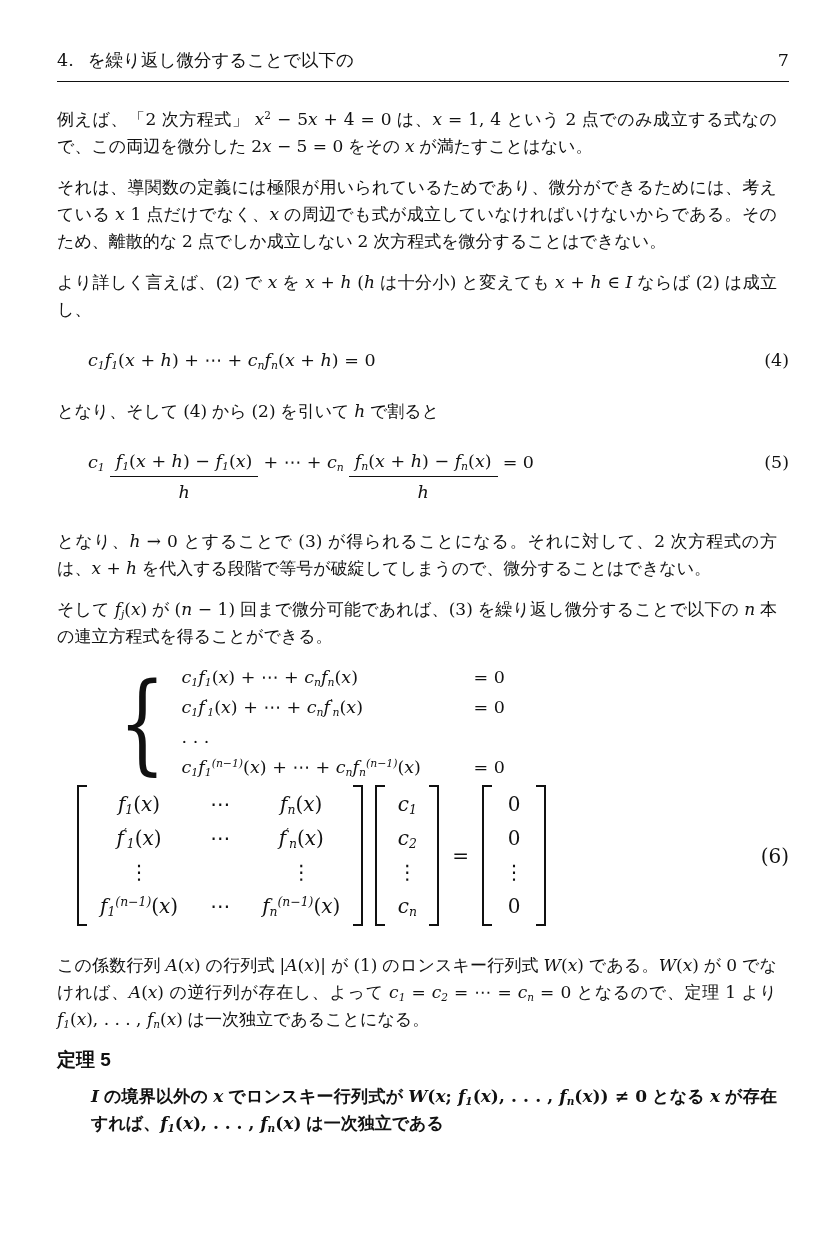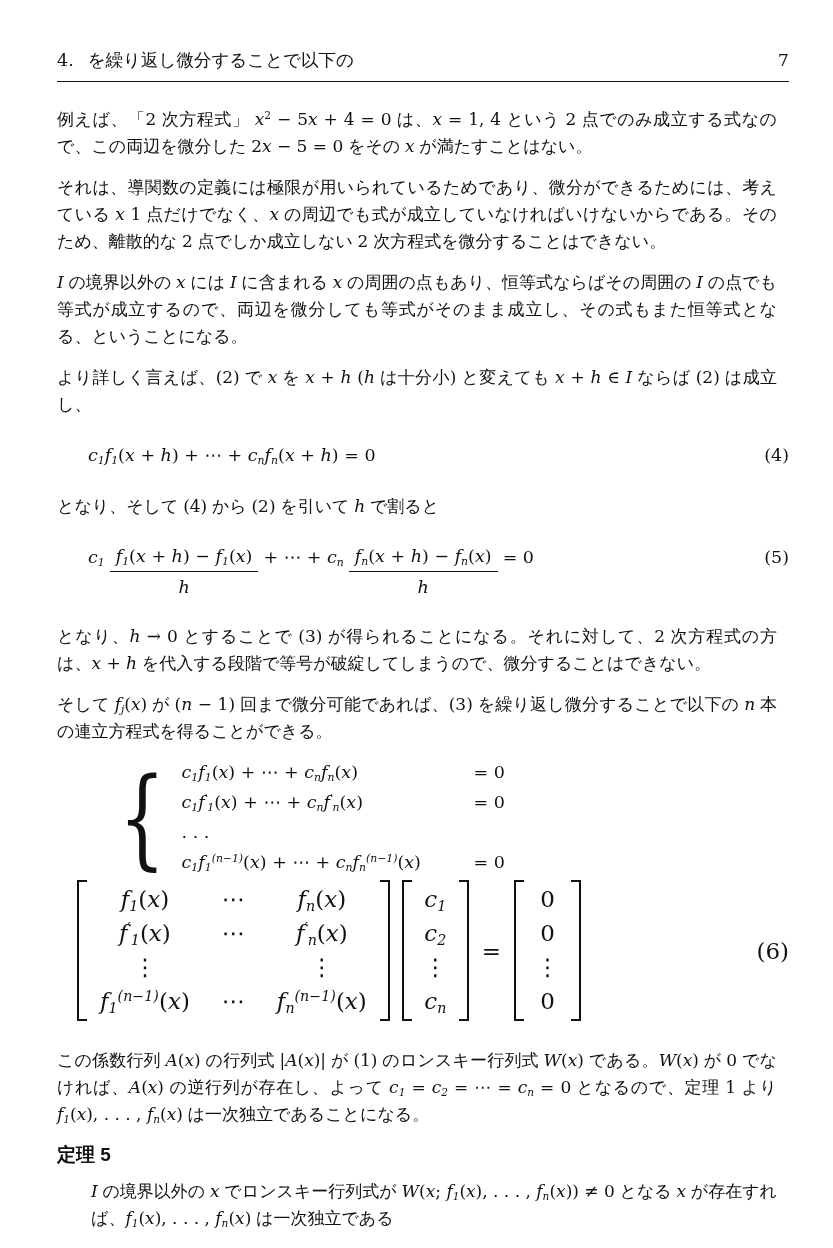--- a/index.html
+++ b/index.html
@@ -67,21 +67,21 @@
     margin-right:10px;
     flex:none;
   }
   .sys-rows{display:flex;flex-direction:column;row-gap:3px;}
   .sys-row{display:flex;line-height:27px;}
   .sys-lhs{width:292px;flex:none;}
   
   .mateq{
     display:flex;align-items:center;
     margin:4px 0 26px 0;
-    font-size:23px;
+    font-size:20px;
   }
   .mat-indent{width:20px;flex:none;}
   .mat{display:inline-flex;align-items:stretch;}
   .brk{width:8px;flex:none;}
   .brkL{border:2px solid #111;border-right:none;}
   .brkR{border:2px solid #111;border-left:none;}
   .mat-grid{
     display:grid;grid-template-columns:auto auto auto;
     column-gap:32px;row-gap:9px;
     padding:7px 13px;
@@ -99,36 +99,36 @@
   
   .thm-heading{
     font-weight:bold;
     font-size:19px;
     margin:12px 0 10px 0;
   }
   .thm-body{
     margin:0 12px 8px 34px;
     line-height:27px;
     text-align:justify;
+    font-weight:bold;
   }
 </style>
 </head>
 <body>
 
 <div class="page">
 
   <div class="header">
     <span class="sec mr">4.</span>
     <span class="title jp">を繰り返し微分することで以下の</span>
     <span class="pagenum mr">7</span>
   </div>
 
   <p class="para"><span class="jp">例えば、「</span><span class="mr">2</span><span class="jp"> 次方程式」 </span><span class="mi">x</span><span class="mr"><sup>2</sup></span><span class="mr"> − 5</span><span class="mi">x</span><span class="mr"> + 4 = 0</span><span class="jp"> は、</span><span class="mi">x</span><span class="mr"> = 1, 4</span><span class="jp"> という </span><span class="mr">2</span><span class="jp"> 点でのみ成立する式なので、この両辺を微分した </span><span class="mr">2</span><span class="mi">x</span><span class="mr"> − 5 = 0</span><span class="jp"> をその </span><span class="mi">x</span><span class="jp"> が満たすことはない。</span></p>
   <p class="para"><span class="jp">それは、導関数の定義には極限が用いられているためであり、微分ができるためには、考えている </span><span class="mi">x</span><span class="mr"> 1</span><span class="jp"> 点だけでなく、</span><span class="mi">x</span><span class="jp"> の周辺でも式が成立していなければいけないからである。そのため、離散的な </span><span class="mr">2</span><span class="jp"> 点でしか成立しない </span><span class="mr">2</span><span class="jp"> 次方程式を微分することはできない。</span></p>
-  <p class="para"><span class="mi">I</span><span class="jp"> の境界以外の </span><span class="mi">x</span><span class="jp"> には </span><span class="mi">I</span><span class="jp"> に含まれる </span><span class="mi">x</span><span class="jp"> の周囲の点もあり、恒等式ならばその周囲の </span><span class="mi">I</span><span class="jp"> の点でも等式が成立するので、両辺を微分しても等式がそのまま成立し、その式もまた恒等式となる、ということになる。</span></p>
   <p class="para"><span class="jp">より詳しく言えば、</span><span class="mr">(2)</span><span class="jp"> で </span><span class="mi">x</span><span class="jp"> を </span><span class="mi">x</span><span class="mr"> + </span><span class="mi">h</span><span class="mr"> (</span><span class="mi">h</span><span class="jp"> は十分小</span><span class="mr">)</span><span class="jp"> と変えても </span><span class="mi">x</span><span class="mr"> + </span><span class="mi">h</span><span class="mr"> ∈ </span><span class="mi">I</span><span class="jp"> ならば </span><span class="mr">(2)</span><span class="jp"> は成立し、</span></p>
 
   <div class="disp">
     <span class="indent"></span>
     <span class="eqbody"><span class="mi">c<sub>1</sub></span><span class="mi">f<sub>1</sub></span><span class="mr">(</span><span class="mi">x</span><span class="mr"> + </span><span class="mi">h</span><span class="mr">) + ⋯ + </span><span class="mi">c<sub>n</sub></span><span class="mi">f<sub>n</sub></span><span class="mr">(</span><span class="mi">x</span><span class="mr"> + </span><span class="mi">h</span><span class="mr">) = 0</span></span>
     <span class="grow"></span>
     <span class="eqtag mr">(4)</span>
   </div>
 
   <p class="para"><span class="jp">となり、そして </span><span class="mr">(4)</span><span class="jp"> から </span><span class="mr">(2)</span><span class="jp"> を引いて </span><span class="mi">h</span><span class="jp"> で割ると</span></p>

